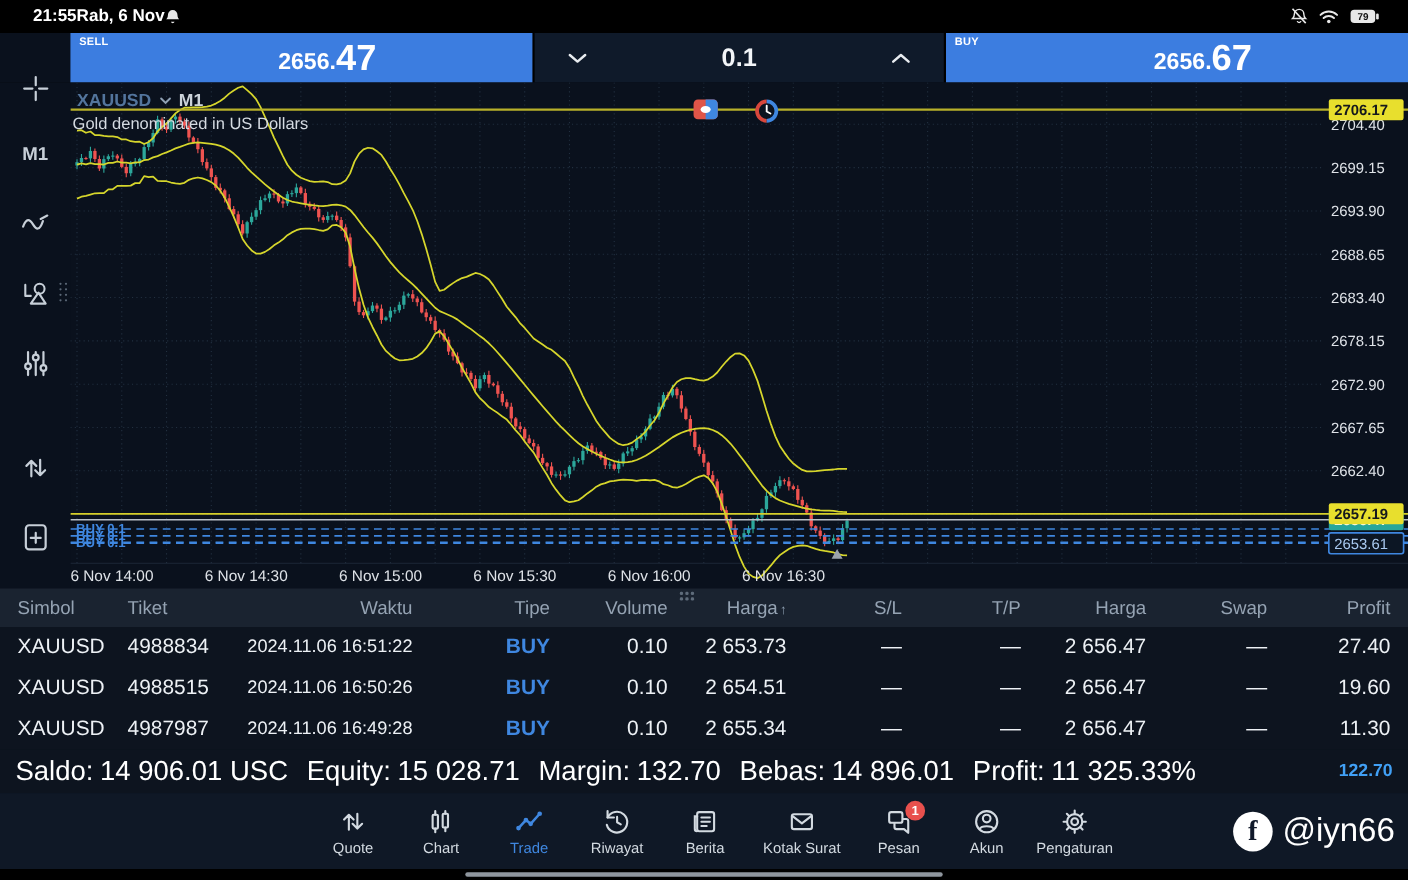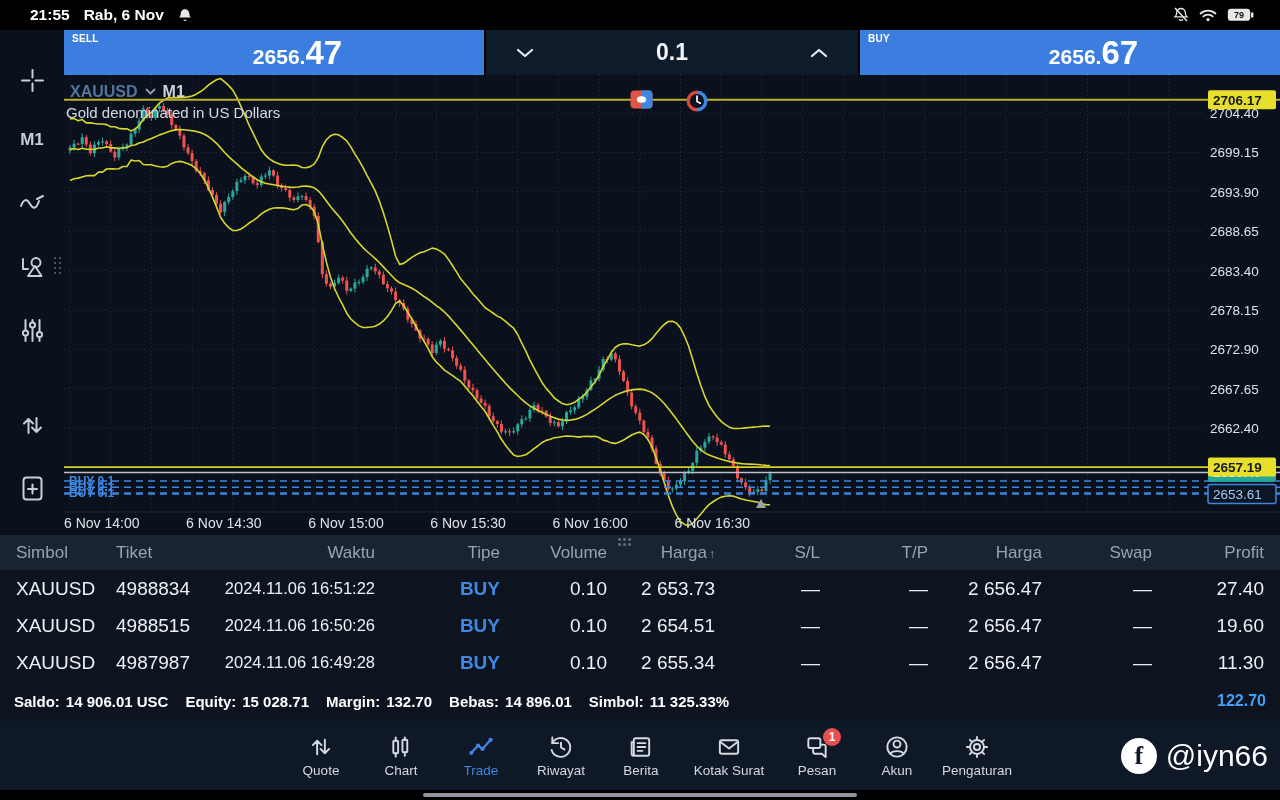--- a/index.html
+++ b/index.html
@@ -1,21 +1,21 @@
 <!DOCTYPE html>
 <html><head>
 <meta charset="utf-8">
 <style>
   * { margin:0; padding:0; box-sizing:border-box; }
   html,body { width:1280px; height:800px; background:#000; font-family:"Liberation Sans",sans-serif; overflow:hidden; }
   .screen { position:relative; width:1280px; height:800px; background:#0a111d; color:#e8ecf0; }
 
   
   .status-bar { height:30px; background:#000; display:flex; align-items:center; justify-content:space-between; padding:0 26px 0 30px; }
-  .sb-left { display:flex; align-items:center; gap:14px; font-size:15.5px; font-weight:700; color:#fff; }
+  .sb-left { display:flex; align-items:center; font-size:15.5px; font-weight:700; color:#fff; }
   .sb-right { display:flex; align-items:center; gap:10px; }
 
   
   .order-strip { height:45px; display:flex; background:#000; }
   .o-spacer { width:64px; background:#0a111d; }
   .trade-btn { width:420px; background:#3c7de0; position:relative; display:flex; align-items:baseline; justify-content:center; color:#fff; cursor:pointer; }
   .trade-btn .tag { position:absolute; top:3px; left:8px; font-size:10px; font-weight:700; letter-spacing:.3px; }
   .price-int { font-size:21px; font-weight:700; align-self:center; padding-top:8px;margin-left:47px; }
   .price-frac { font-size:33px; font-weight:700; line-height:45px; }
   .vol-box { flex:1; background:#0f1a2a; border-left:2px solid #000; border-right:2px solid #000; display:flex; align-items:center; justify-content:space-between; padding:0 30px; }
@@ -47,21 +47,21 @@
   .t-handle { position:absolute; left:618px; top:3px; display:grid; grid-template-columns:repeat(3,5px); grid-auto-rows:5px; gap:0; }
   .t-handle i { width:2.5px; height:2.5px; border-radius:50%; background:#5e6b7a; }
   .table-rows { background:#0d141f; }
   .tr { height:37px; }
   .td { font-size:19px; color:#edf1f5; white-space:nowrap; }
   .td.time { font-size:16.5px; }
   .td.buy { color:#3f87e0; font-weight:700; }
 
   
   .summary { height:40px; background:#0d141f; display:flex; align-items:center; padding:0 14px; position:relative; }
-  .sum-item { font-size:15px; font-weight:700; color:#fff; margin-right:17px; white-space:nowrap; }
+  .sum-item { font-size:25px; font-weight:400; color:#fff; margin-right:17px; white-space:nowrap; }
   .sum-item .v { margin-left:6px; }
   .sum-profit { position:absolute; right:14px; font-size:16px; font-weight:700; color:#41a0f5; }
 
   
   .bottom-nav { height:69px; background:#0f1826; display:flex; align-items:center; padding-left:281px; position:relative; }
   .nav-item { width:80px; display:flex; flex-direction:column; align-items:center; gap:3px; color:#d3dae1; cursor:pointer; position:relative; }
   .nav-item.wide { width:96px; }
   .nav-item .lbl { font-size:13.5px; }
   .nav-item.active { color:#3f87e0; }
   .nav-badge { position:absolute; top:-6px; left:46px; min-width:18px; height:18px; border-radius:9px; background:#e8504d; color:#fff; font-size:12px; font-weight:700; display:flex; align-items:center; justify-content:center; padding:0 4px; }
@@ -723,21 +723,21 @@
       <div class="td c-right">—</div>
       <div class="td c-right">11.30</div>
     </div>
   </div>
 
   <div class="summary">
     <span class="sum-item"><span>Saldo:</span><span class="v">14 906.01 USC</span></span>
     <span class="sum-item"><span>Equity:</span><span class="v">15 028.71</span></span>
     <span class="sum-item"><span>Margin:</span><span class="v">132.70</span></span>
     <span class="sum-item"><span>Bebas:</span><span class="v">14 896.01</span></span>
-    <span class="sum-item"><span>Simbol:</span><span class="v">11 325.33%</span></span>
+    <span class="sum-item"><span>Profit:</span><span class="v">11 325.33%</span></span>
     <span class="sum-profit">122.70</span>
   </div>
 
   <div class="bottom-nav">
     <div class="nav-item">
       <svg class="ic" width="26" height="26" viewBox="0 0 27 27" fill="none" stroke="currentColor" stroke-width="2" stroke-linecap="round" stroke-linejoin="round">
           <path d="M9.5 21V7M9.5 7L5 11.5M9.5 7l4.5 4.5M17.5 6v14M17.5 20L13 15.5M17.5 20l4.5-4.5"></path>
         </svg>
       <span class="lbl">Quote</span>
     </div>

